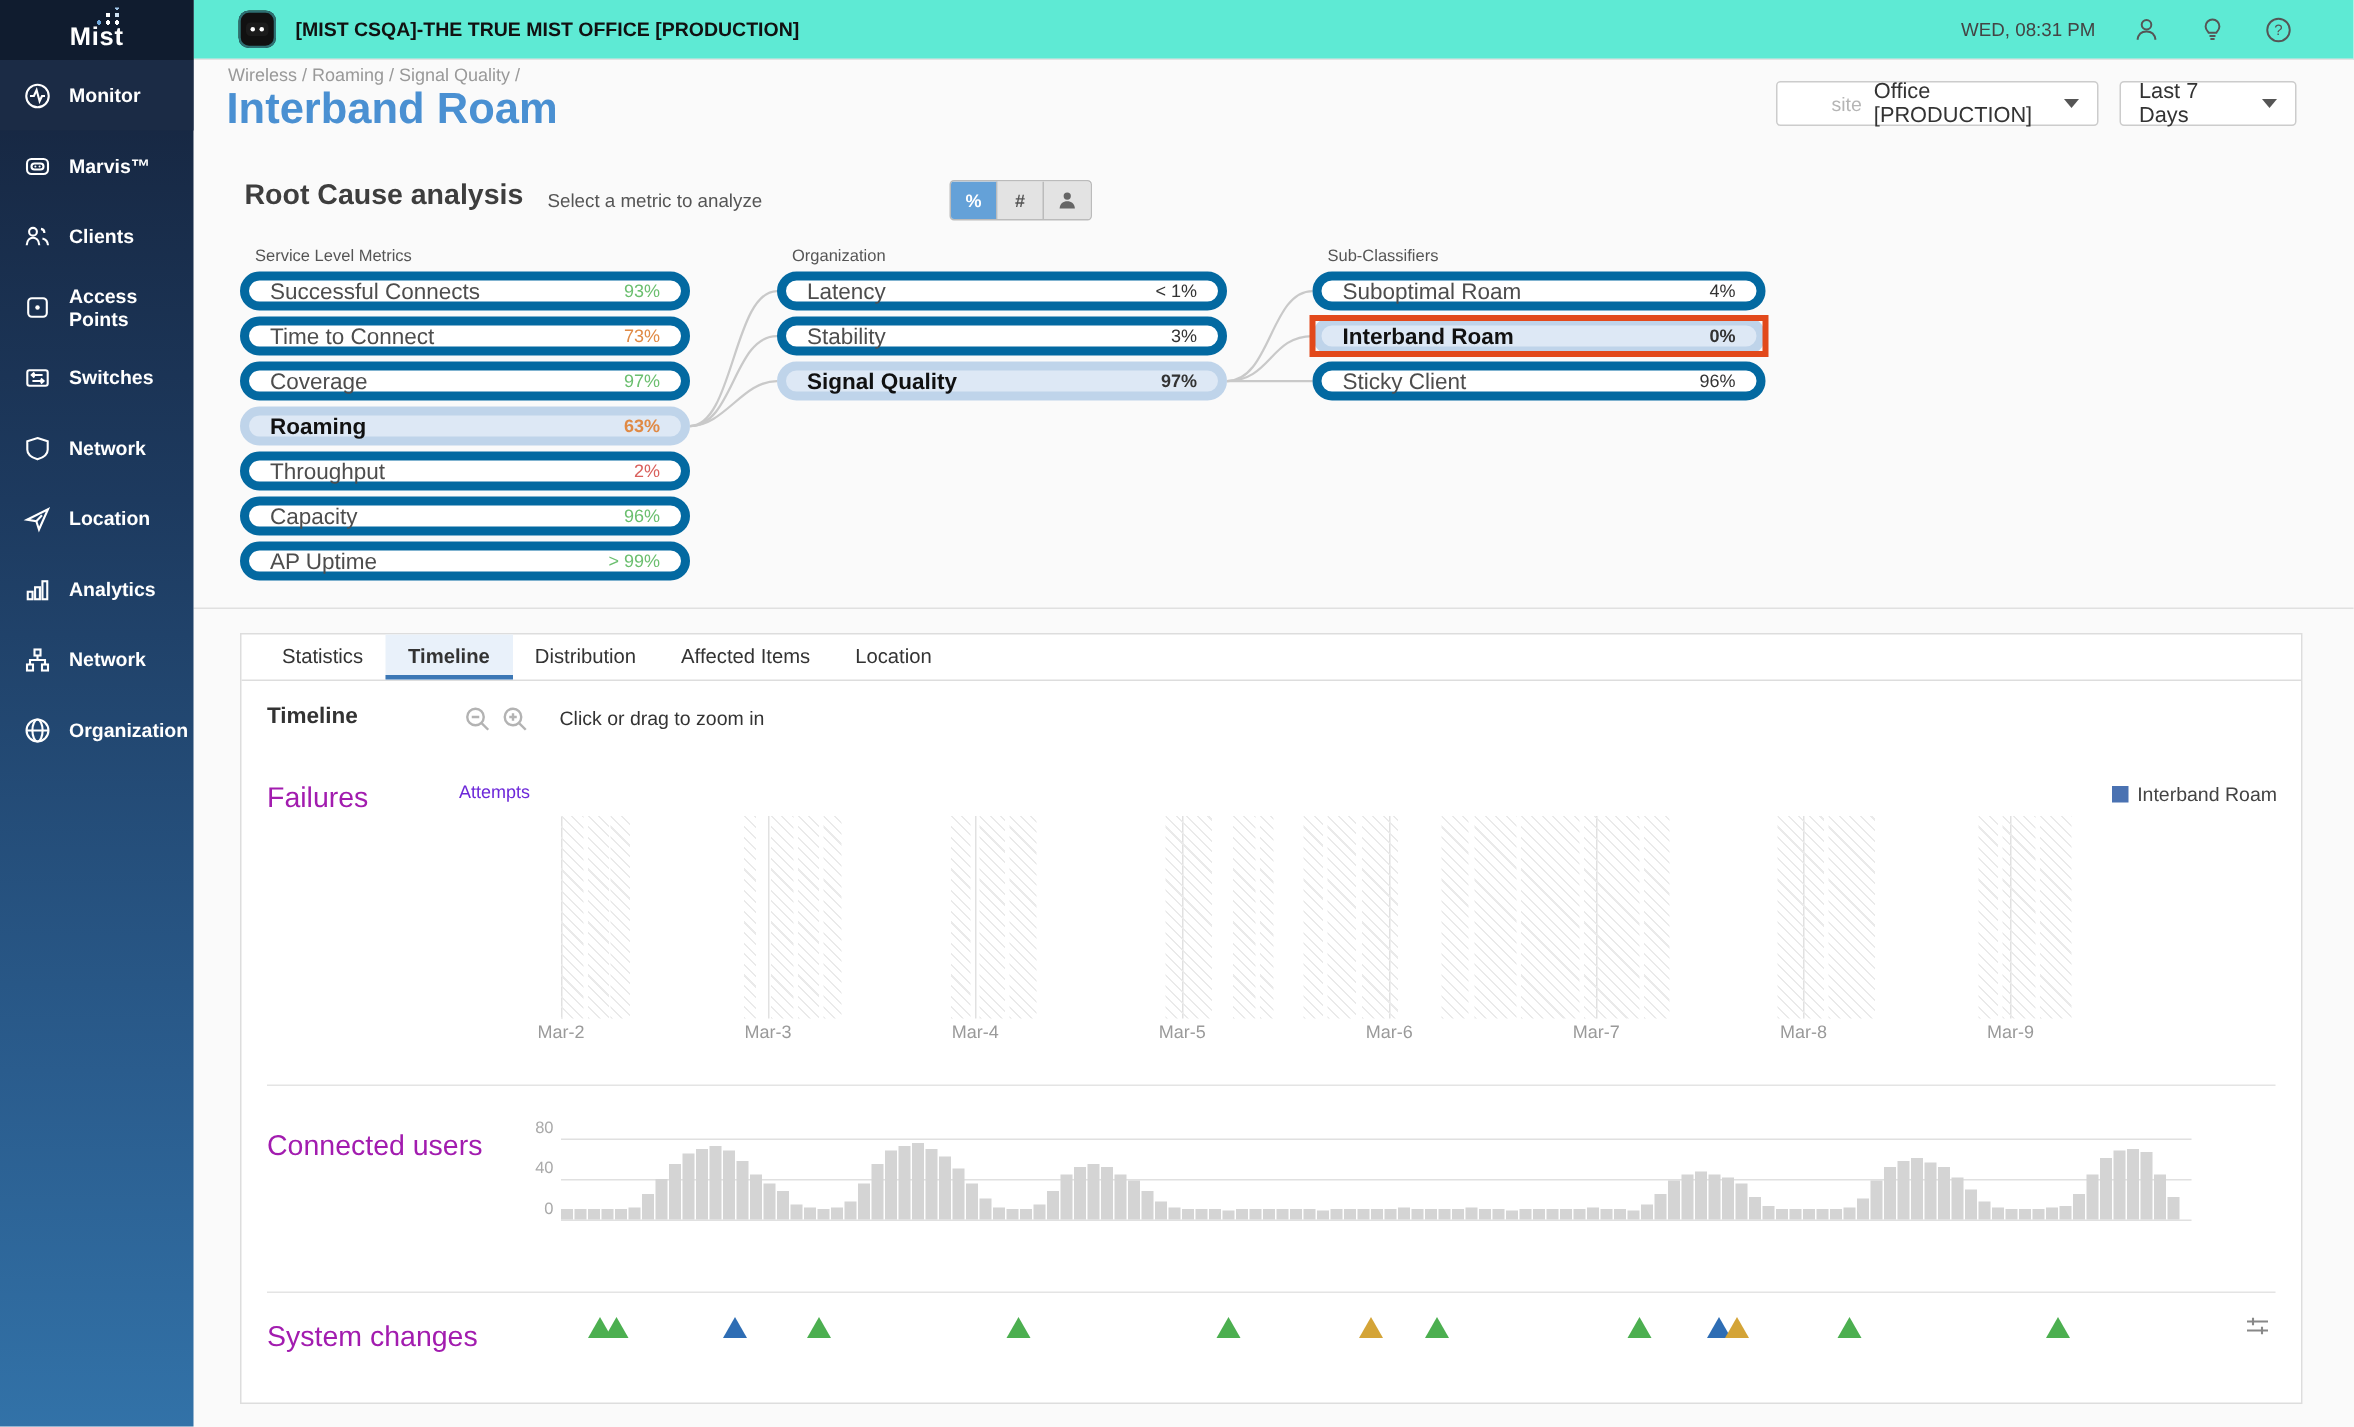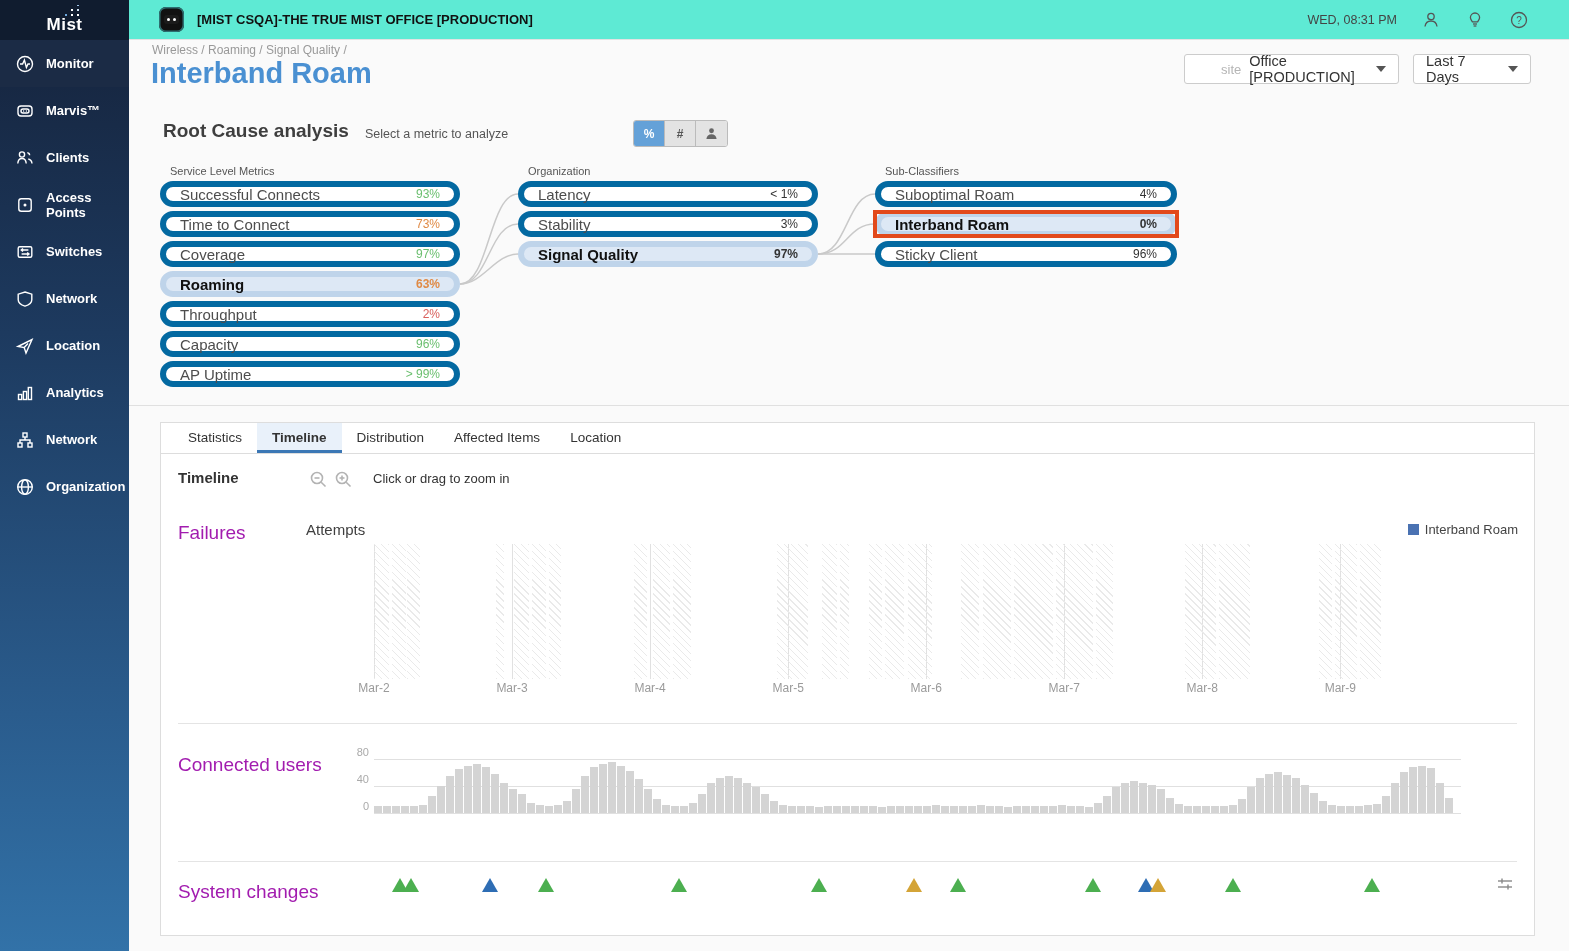--- a/index.html
+++ b/index.html
@@ -87,21 +87,21 @@
   .tab.active { background:#e9f1fa; border-bottom:3px solid #3b77b5; font-weight:bold; }
 
   .tl-heading { position:absolute; left:17px; top:46px; font-size:15px; font-weight:bold; color:#333; }
   .zoom-ic { position:absolute; top:47px; width:19px; height:19px; cursor:pointer; }
   .zoom-ic svg { stroke:#b3b3b3; fill:none; stroke-width:1.6; width:19px; height:19px; }
   #zoom-out { left:148px; } #zoom-in { left:173px; }
   .tl-hint { position:absolute; left:212px; top:48px; font-size:13px; color:#333; }
 
   .row-label { position:absolute; left:17px; font-size:19px; color:#a21caf; }
   #failures-label { top:99px; } #cu-label { top:331px; } #sys-label { top:458px; }
-  #attempts-label { position:absolute; left:145px; top:98px; font-size:15px; color:#404040; }
+  #attempts-label { position:absolute; left:145px; top:98px; font-size:12px; color:#6d28d9; }
   .legend { position:absolute; right:16px; top:99px; display:flex; align-items:center; gap:6px;
     font-size:13px; color:#444; }
   .legend i { width:11px; height:11px; display:inline-block; }
 
   #failures-chart { position:absolute; left:213px; top:121px; width:1087px; height:135px; }
   .day-line { position:absolute; top:0; bottom:0; width:1px; background:#e1e1e1; }
   .hatch-band { position:absolute; top:0; bottom:0;
     background:repeating-linear-gradient(45deg,#eaeaea 0 1px,transparent 1px 5px); }
   #failures-xlabels { position:absolute; left:213px; top:258px; width:1087px; height:14px; }
   .xlab { position:absolute; transform:translateX(-50%); font-size:12px; color:#9a9a9a; }

